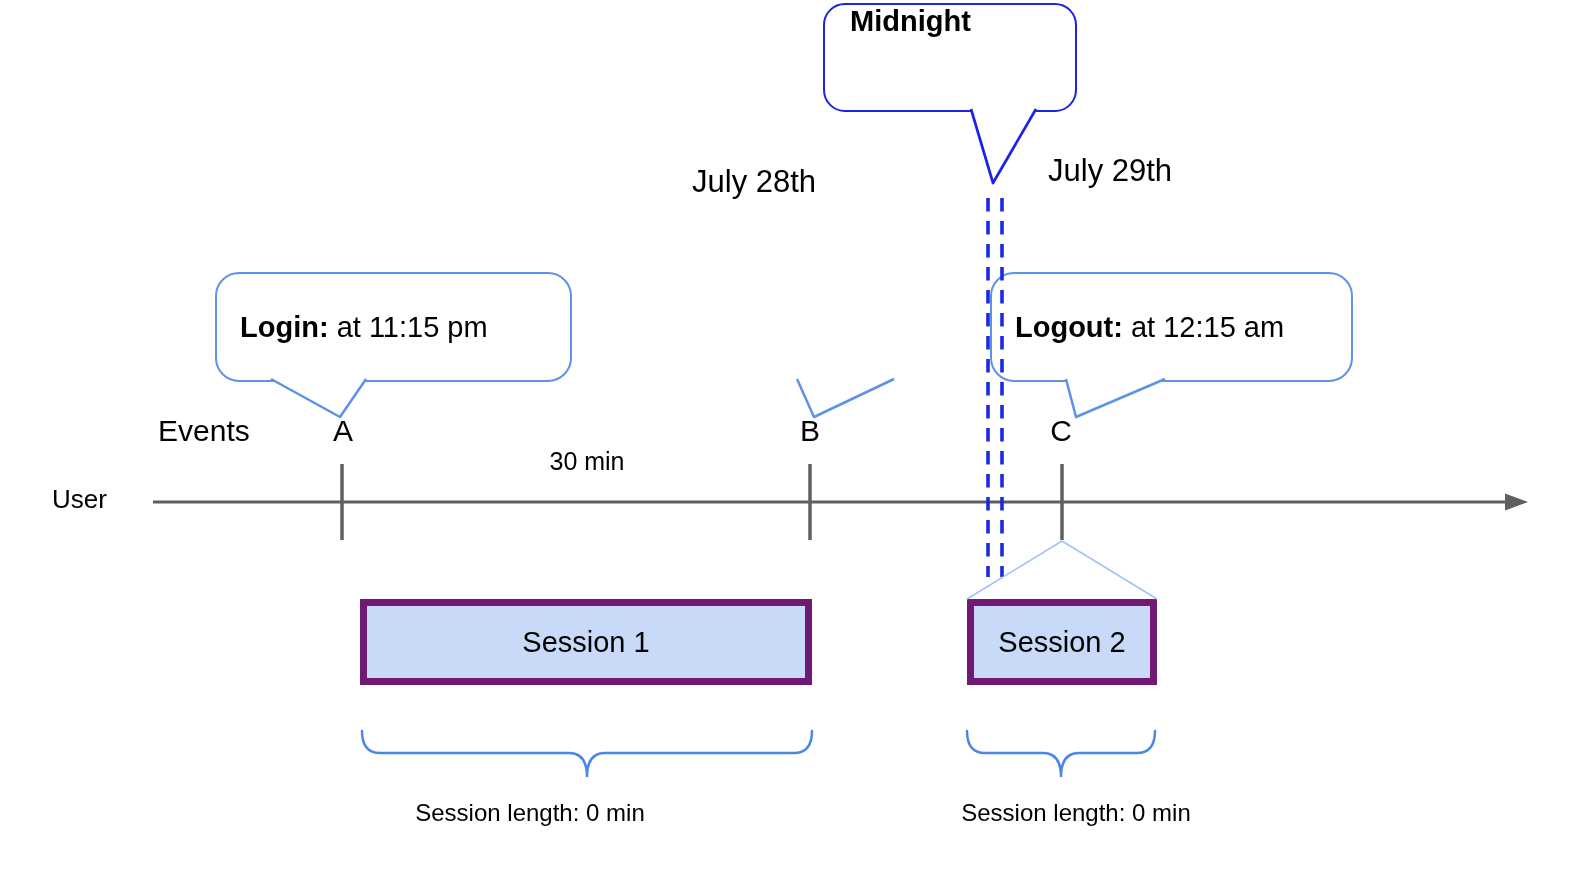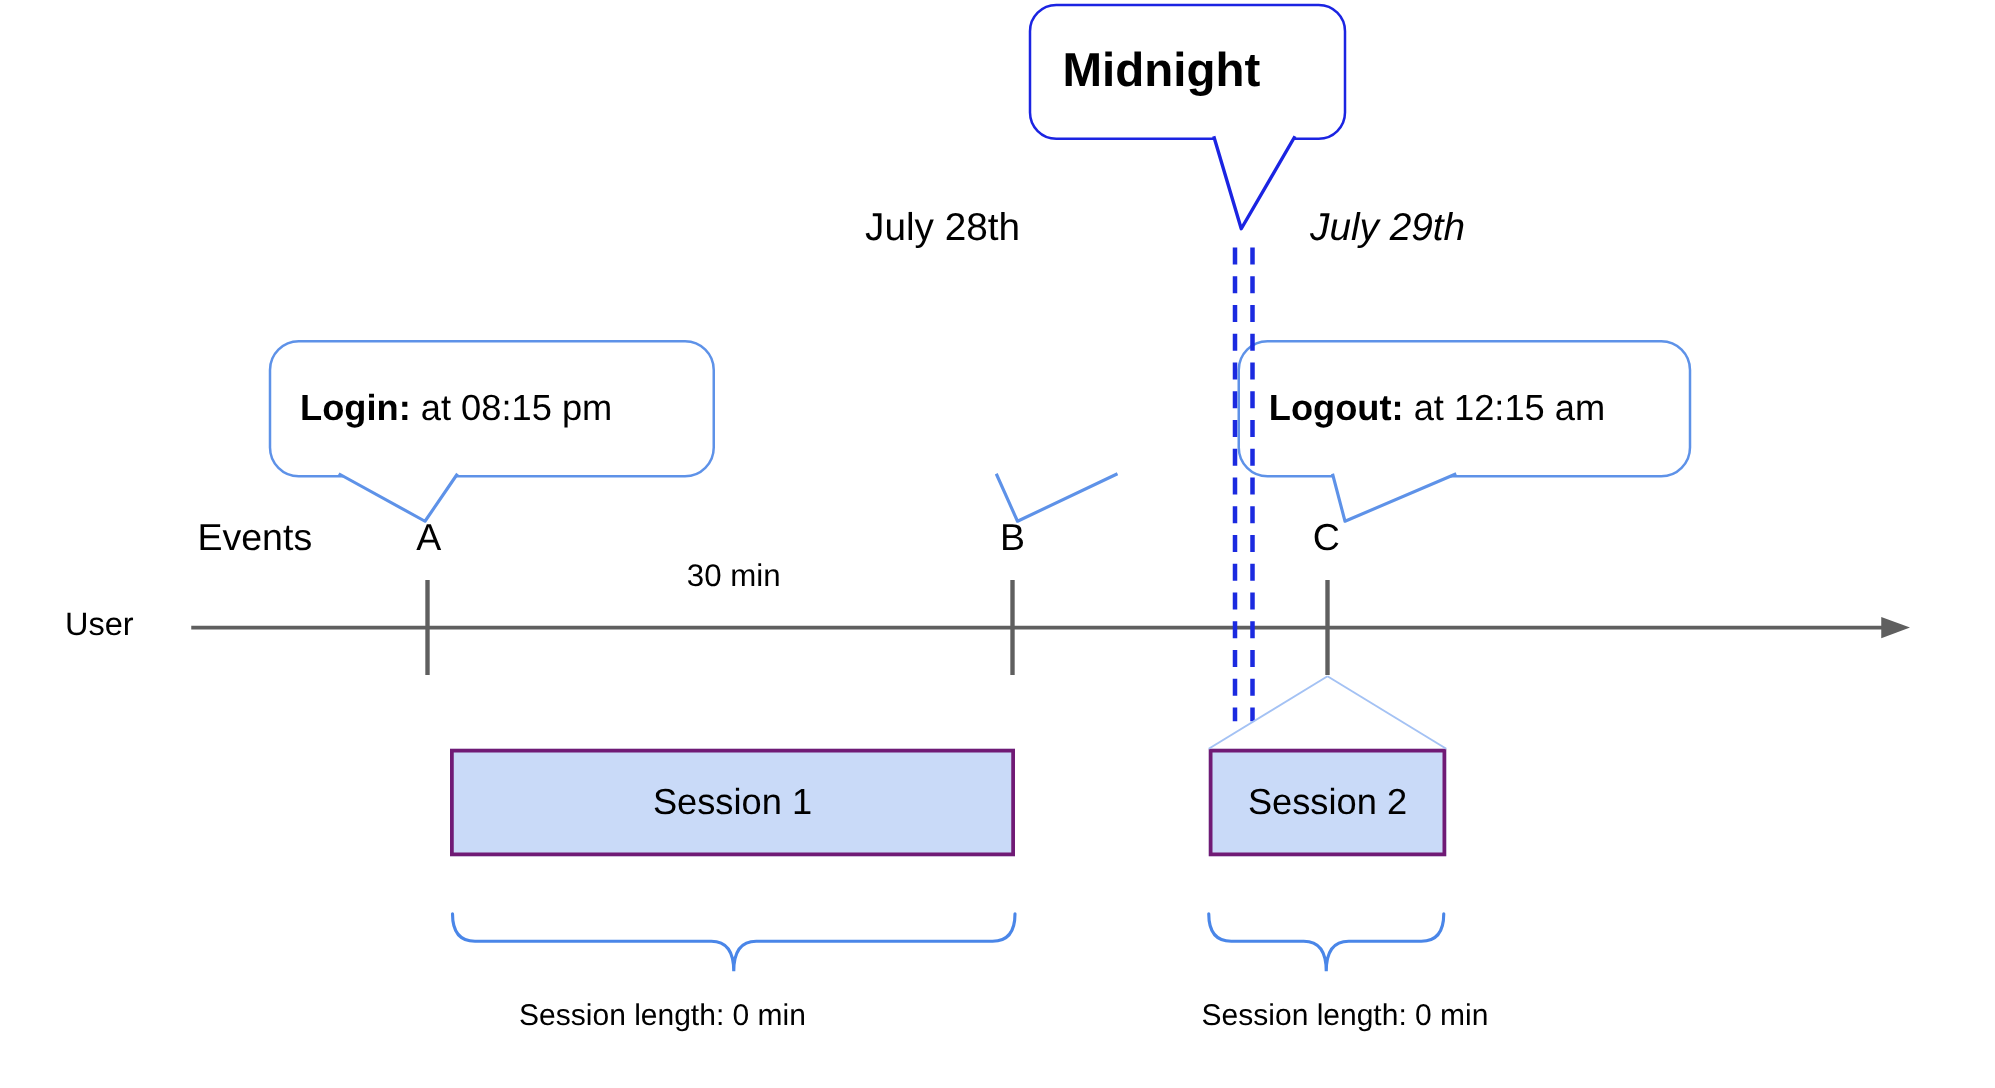--- a/index.html
+++ b/index.html
@@ -9,53 +9,53 @@
   }
   
   .callout{
     position:absolute;background:#fff;border:2.5px solid #5e92e8;border-radius:24px;
     display:flex;align-items:center;font-size:29px;line-height:1;white-space:nowrap;
   }
   .callout .txt{padding-left:23px;}
   .callout b{font-weight:bold;text-align:center;}
   .midnight{
     position:absolute;background:#fff;border:2.7px solid #1b24e2;border-radius:22px;
-    display:flex;align-items:center;font-size:38px;font-weight:bold;white-space:nowrap;
+    display:flex;align-items:flex-start;font-size:29px;font-weight:bold;white-space:nowrap;
   }
   .midnight .txt{padding-left:25px;}
   
   .date-label{position:absolute;font-size:31px;white-space:nowrap;text-align:center;}
   
   .events-label{position:absolute;left:130px;top:414px;font-size:30px;margin-left:28px;}
   .user-label{position:absolute;left:52px;top:484px;font-size:26px;}
   .marker{position:absolute;top:414px;font-size:30px;transform:translateX(-50%);}
   .interval{position:absolute;left:587px;top:447px;font-size:25px;transform:translateX(-50%);white-space:nowrap;}
   
   .session{
-    position:absolute;top:599px;height:86px;background:#c9daf8;border:3px solid #701a75;
+    position:absolute;top:599px;height:86px;background:#c9daf8;border:7px solid #701a75;
     display:flex;align-items:center;justify-content:center;font-size:29px;box-sizing:border-box;
   }
   .session-len{position:absolute;top:799px;font-size:24px;transform:translateX(-50%);white-space:nowrap;}
   
   svg.overlay{position:absolute;left:0;top:0;width:1596px;height:870px;pointer-events:none;}
 </style>
 </head>
 <body>
 
 <div class="canvas">
 
   <div class="midnight" style="left:823px;top:3px;width:250px;height:105px;">
     <span class="txt">Midnight</span>
   </div>
 
   <div class="date-label" style="left:692px;top:164px;">July 28th</div>
-  <div class="date-label" style="left:1048px;top:164px;font-style:italic;">July 29th</div>
+  <div class="date-label" style="left:1048px;top:153px;">July 29th</div>
 
   <div class="callout" style="left:215px;top:272px;width:353px;height:106px;">
-    <span class="txt"><b>Login:</b><span> at 08:15 pm</span></span>
+    <span class="txt"><b>Login:</b><span> at 11:15 pm</span></span>
   </div>
   <div class="callout" style="left:990px;top:272px;width:359px;height:106px;">
     <span class="txt"><b>Logout:</b><span> at 12:15 am</span></span>
   </div>
 
   <div class="events-label">Events</div>
   <div class="user-label">User</div>
   <div class="marker" style="left:343px;">A</div>
   <div class="marker" style="left:810px;">B</div>
   <div class="marker" style="left:1061px;">C</div>

